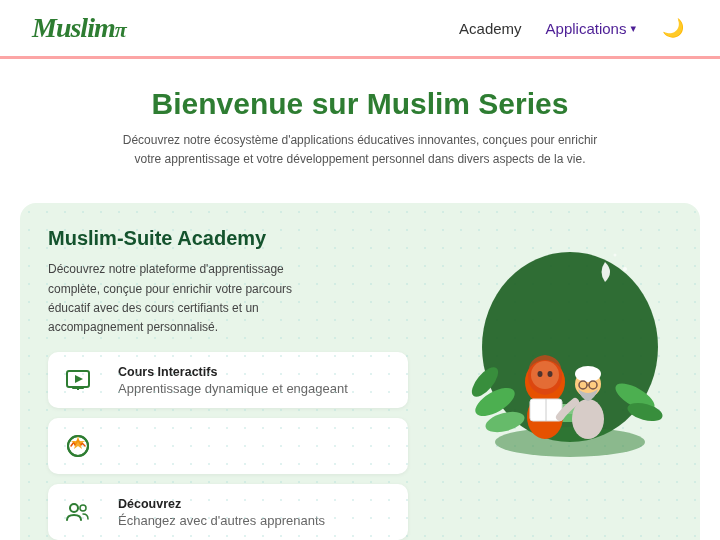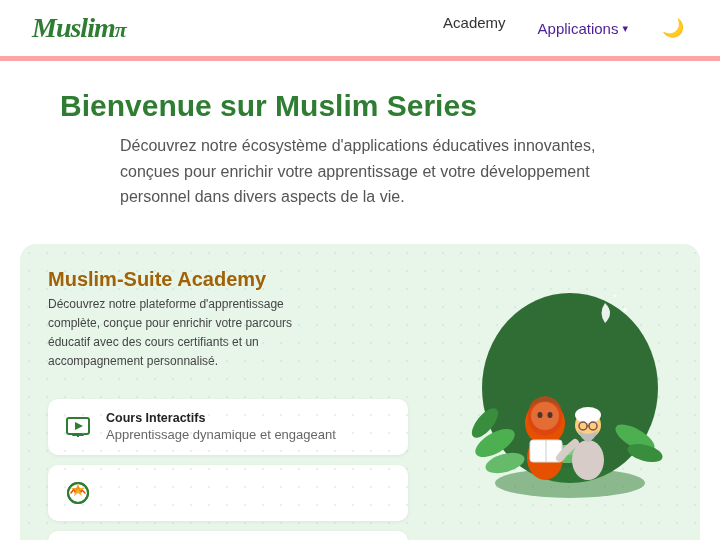--- a/index.html
+++ b/index.html
@@ -11,40 +11,41 @@
       overflow: hidden;
     }
 
     
     .navbar {
       display: flex;
       align-items: center;
       justify-content: space-between;
       padding: 12px 32px;
       background: #fff;
-      border-bottom: 5px solid #fca5a5;
+      border-bottom: 3px solid #fca5a5;
     }
     .logo {
       display: flex;
       align-items: center;
     }
     .logo-text {
       font-size: 28px;
       font-weight: 800;
       color: #2e7d32;
       font-family: Georgia, serif;
       letter-spacing: -1px;
     }
     .logo-pi {
       font-size: 22px;
       color: #2e7d32;
     }
     .nav-links {
       display: flex;
-      gap: 32px;
+      align-items: center;
+      gap: 24px;
     }
     .nav-link {
       font-size: 15px;
       color: #333;
       text-decoration: none;
       cursor: pointer;
     }
     .nav-link-apps {
       display: flex;
       align-items: center;
@@ -59,32 +60,32 @@
       display: flex;
       align-items: center;
       justify-content: center;
       font-size: 18px;
       cursor: pointer;
       color: #333;
     }
 
     
     .hero {
-      text-align: left;
+      text-align: center;
       padding: 28px 60px 20px;
       background: #fff;
     }
     .hero-title {
       font-size: 30px;
       font-weight: 800;
       color: #2e7d32;
       margin-bottom: 10px;
     }
     .hero-subtitle {
-      font-size: 16px;
+      font-size: 12px;
       color: #555;
       line-height: 1.6;
       max-width: 480px;
       margin: 0 auto;
     }
 
     
     .main-section {
       background: #e8f5e9;
       margin: 14px 20px;
@@ -96,40 +97,40 @@
       position: relative;
       min-height: 310px;
     }
 
     .section-left {
       flex: 0 0 360px;
     }
     .section-title {
       font-size: 20px;
       font-weight: 800;
-      color: #a16207;
-      margin-bottom: 4px;
+      color: #14532d;
+      margin-bottom: 10px;
     }
     .section-desc {
       font-size: 12px;
       color: #444;
       line-height: 1.6;
-      margin-bottom: 27px;
+      margin-bottom: 15px;
       max-width: 280px;
     }
 
     
     .feature-card {
       background: #fff;
       border-radius: 10px;
       padding: 12px 14px;
       margin-bottom: 10px;
       display: flex;
       align-items: center;
-      gap: 12px;
+      gap: 24px;
       box-shadow: 0 1px 4px rgba(0,0,0,0.06);
     }
     .feature-icon {
       width: 32px;
       height: 32px;
       display: flex;
       align-items: center;
       justify-content: center;
       flex-shrink: 0;
     }

